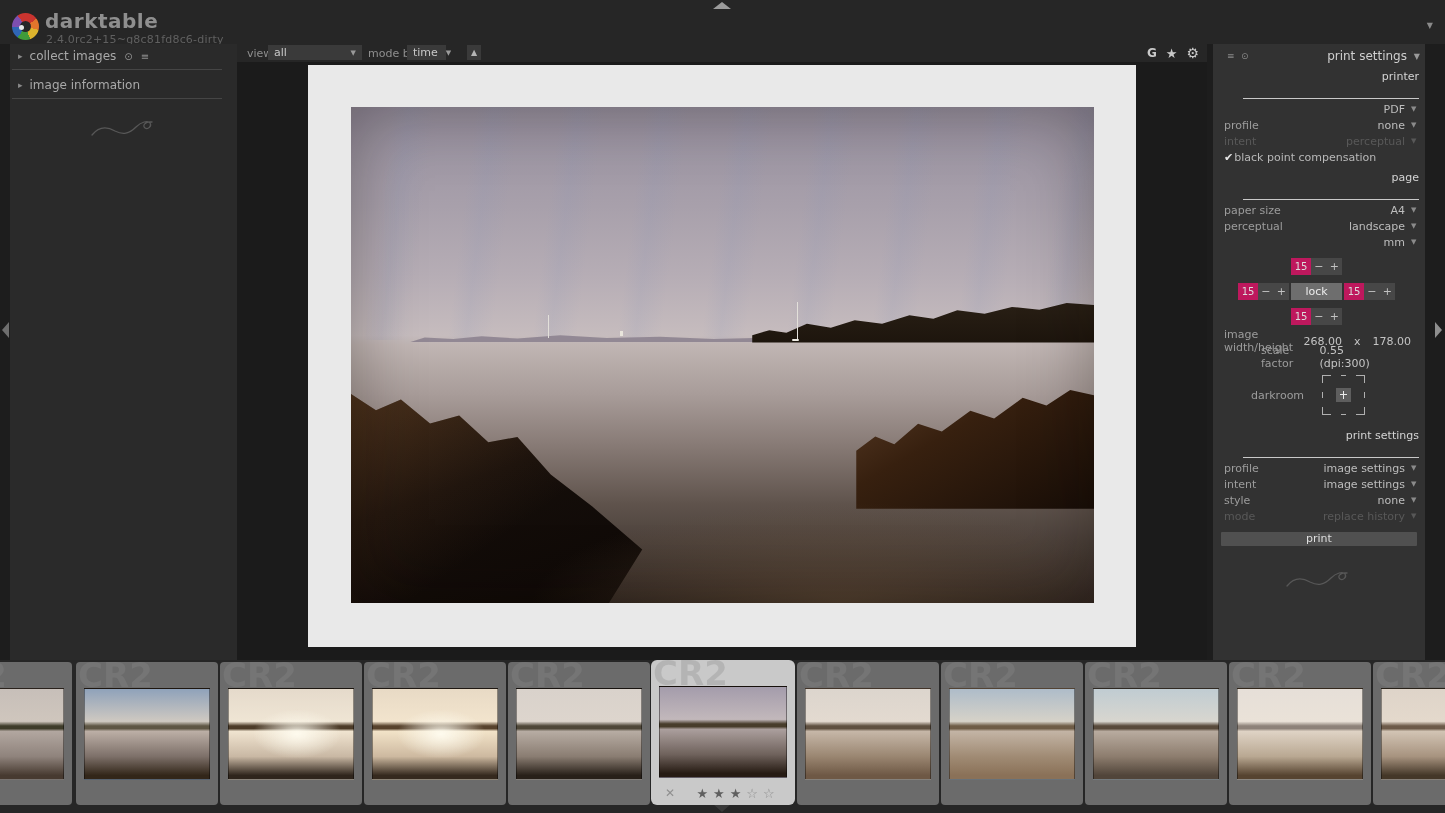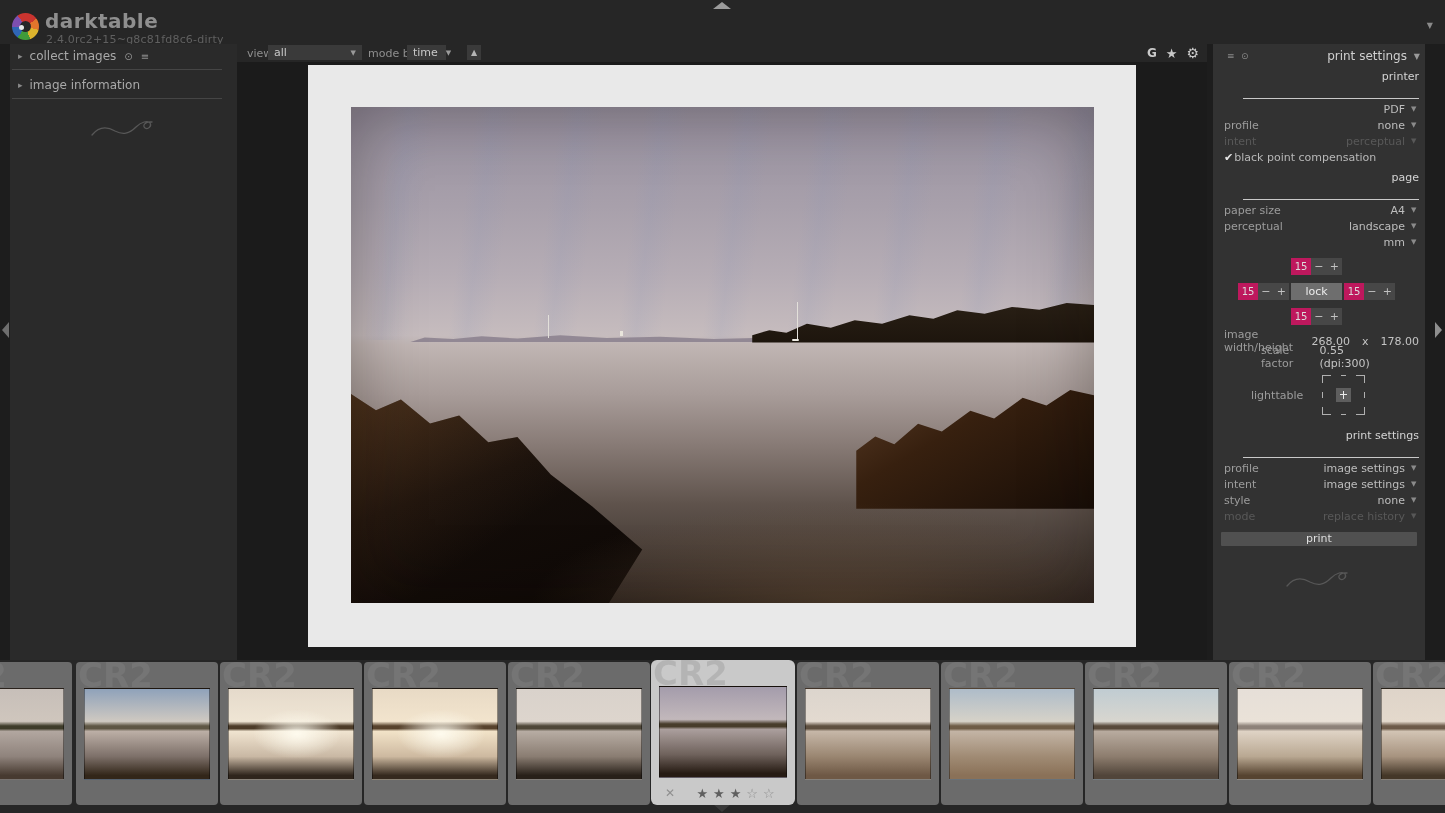--- a/index.html
+++ b/index.html
@@ -88,21 +88,21 @@
   .pcheck .ck{color:#e6e6e6;font-size:11px;margin-right:1px;}
   .pcheck .cklab{color:#b8b8b8;}
   .margins{margin:8px 0 8px 25px;display:grid;grid-template-columns:51px 51px 51px;grid-auto-rows:17px;gap:8px 2px;width:157px;}
   .spin{display:flex;height:17px;}
   .spin .num{width:20px;background:#be185d;color:#dcdcdc;font-size:10px;display:flex;align-items:center;justify-content:center;}
   .spin .sbtn{flex:1;background:#474747;color:#c2c2c2;font-size:11px;display:flex;align-items:center;justify-content:center;}
   .g-r1{grid-column:2;grid-row:1;} .g-l{grid-column:1;grid-row:2;} .g-lock{grid-column:2;grid-row:2;} .g-r{grid-column:3;grid-row:2;} .g-r3{grid-column:2;grid-row:3;}
   .lockbtn{background:#6e6e6e;color:#ececec;font-size:11px;display:flex;align-items:center;justify-content:center;height:17px;}
   .prow .v1{margin-left:auto;color:#c4c4c4;}
   .prow .xsep{margin:0 12px;color:#c4c4c4;}
-  .prow .v2{margin-right:0;color:#c4c4c4;}
+  .prow .v2{margin-right:8px;color:#c4c4c4;}
   .prow .slab{color:#9c9c9c;margin-left:42px;}
   .prow .sval{margin-left:auto;margin-right:28px;color:#c4c4c4;}
   .alignblock{position:relative;height:54px;margin-top:4px;}
   .alab{position:absolute;left:38px;top:20px;color:#9c9c9c;}
   .agrid{position:absolute;left:106px;top:3px;display:grid;grid-template-columns:repeat(3,15px);grid-auto-rows:14px;gap:2px;}
   .acell{position:relative;}
   .acell i{position:absolute;inset:3px;display:block;}
   .a-tl i{border-top:1px solid #b0b0b0;border-left:1px solid #b0b0b0;}
   .a-t i{border-top:1px solid #b0b0b0;left:5px;right:5px;}
   .a-tr i{border-top:1px solid #b0b0b0;border-right:1px solid #b0b0b0;}
@@ -269,21 +269,21 @@
     <span class="v1">268.00</span>
     <span class="xsep">x</span>
     <span class="v2">178.00</span>
   </div>
   <div class="prow">
     <span class="slab">scale factor</span>
     <span class="sval">0.55 (dpi:300)</span>
   </div>
 
   <div class="alignblock">
-    <span class="alab">lighttable</span>
+    <span class="alab">darkroom</span>
     <div class="agrid">
       <div class="acell a-tl">
           <i></i>
         </div>
       <div class="acell a-t">
           <i></i>
         </div>
       <div class="acell a-tr">
           <i></i>
         </div>

